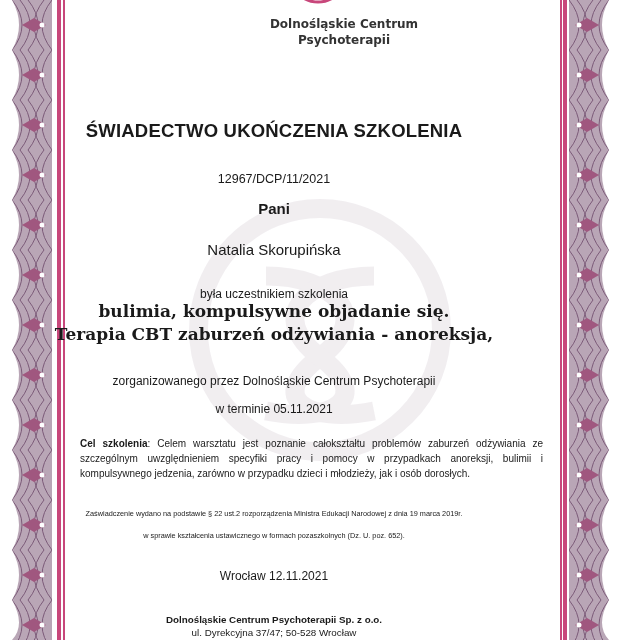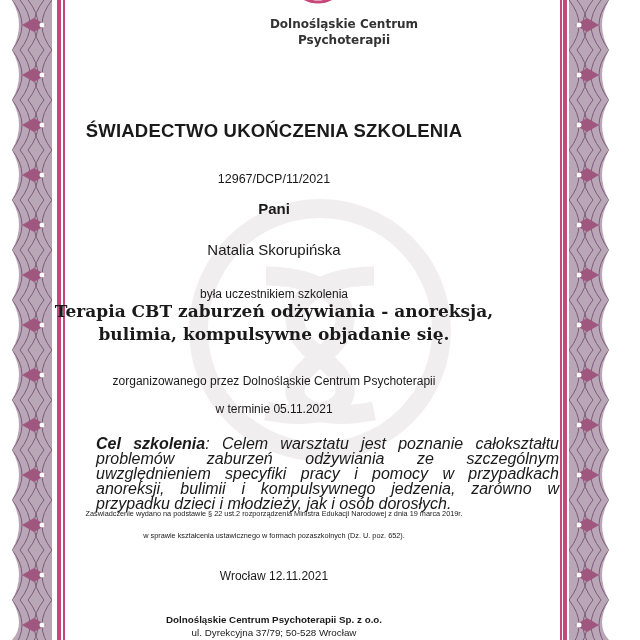--- a/index.html
+++ b/index.html
@@ -15,21 +15,21 @@
                font-family:"DejaVu Sans", sans-serif; font-size:12px; line-height:14px;padding-left:24px; }
   .c { position:absolute; left:0; width:548px; text-align:center; }
   .title { top:120px; font-size:18.5px; font-weight:bold; letter-spacing:0.2px; }
   .number { top:172px; font-size:12.5px; }
   .pani { top:200px; font-size:15px; font-weight:bold; }
   .name { top:241px; font-size:15px; font-weight:normal;text-align:center; }
   .participant { top:259px; font-size:12px;margin-top:28px; }
   .course { top:300px; font-family:"DejaVu Serif", serif; font-weight:bold; font-size:17px; line-height:23px; }
   .org { top:374px; font-size:12px; }
   .term { top:402px; font-size:12px; }
-  .goal { position:absolute; left:96px; width:463px; top:436px; font-size:16px; line-height:15px; text-align:justify;font-style:italic; }
+  .goal { position:absolute; left:80px; width:463px; top:436px; font-size:10px; line-height:15px; text-align:justify; }
   .legal1 { top:509px; font-size:7.3px; }
   .legal2 { top:531px; font-size:7.3px; }
   .place { top:569px; font-size:12px; }
   .footer1 { top:614px; font-size:9.8px; font-weight:bold; }
   .footer2 { top:627px; font-size:9.8px; }
 </style>
 </head>
 <body>
 
 <svg class="border-strip border-left" viewBox="0 0 40 640" preserveAspectRatio="none">
@@ -77,26 +77,26 @@
 </svg>
 <div class="logo-text" style="top:17px;">Dolnośląskie Centrum</div>
 <div class="logo-text" style="top:33px;">Psychoterapii</div>
 
 <div class="c title">ŚWIADECTWO UKOŃCZENIA SZKOLENIA</div>
 <div class="c number">12967/DCP/11/2021</div>
 <div class="c pani">Pani</div>
 <div class="c name">Natalia Skorupińska</div>
 <div class="c participant">była uczestnikiem szkolenia</div>
 <div class="c course">
+  <div>bulimia, kompulsywne objadanie się.</div>
   <div>Terapia CBT zaburzeń odżywiania - anoreksja,</div>
-  <div>bulimia, kompulsywne objadanie się.</div>
 </div>
 <div class="c org">zorganizowanego przez Dolnośląskie Centrum Psychoterapii</div>
 <div class="c term">w terminie 05.11.2021</div>
 
 <div class="goal"><b>Cel szkolenia</b><span>: Celem warsztatu jest poznanie całokształtu problemów zaburzeń odżywiania ze szczególnym uwzględnieniem specyfiki pracy i pomocy w przypadkach anoreksji, bulimii i kompulsywnego jedzenia, zarówno w przypadku dzieci i młodzieży, jak i osób dorosłych.</span></div>
 
 <div class="c legal1">Zaświadczenie wydano na podstawie § 22 ust.2 rozporządzenia Ministra Edukacji Narodowej z dnia 19 marca 2019r.</div>
 <div class="c legal2">w sprawie kształcenia ustawicznego w formach pozaszkolnych (Dz. U. poz. 652).</div>
 <div class="c place">Wrocław 12.11.2021</div>
 
 <div class="c footer1">Dolnośląskie Centrum Psychoterapii Sp. z o.o.</div>
-<div class="c footer2">ul. Dyrekcyjna 37/79; 50-528 Wrocław</div>
+<div class="c footer2">ul. Dyrekcyjna 37/47; 50-528 Wrocław</div>
 
 </body></html>

